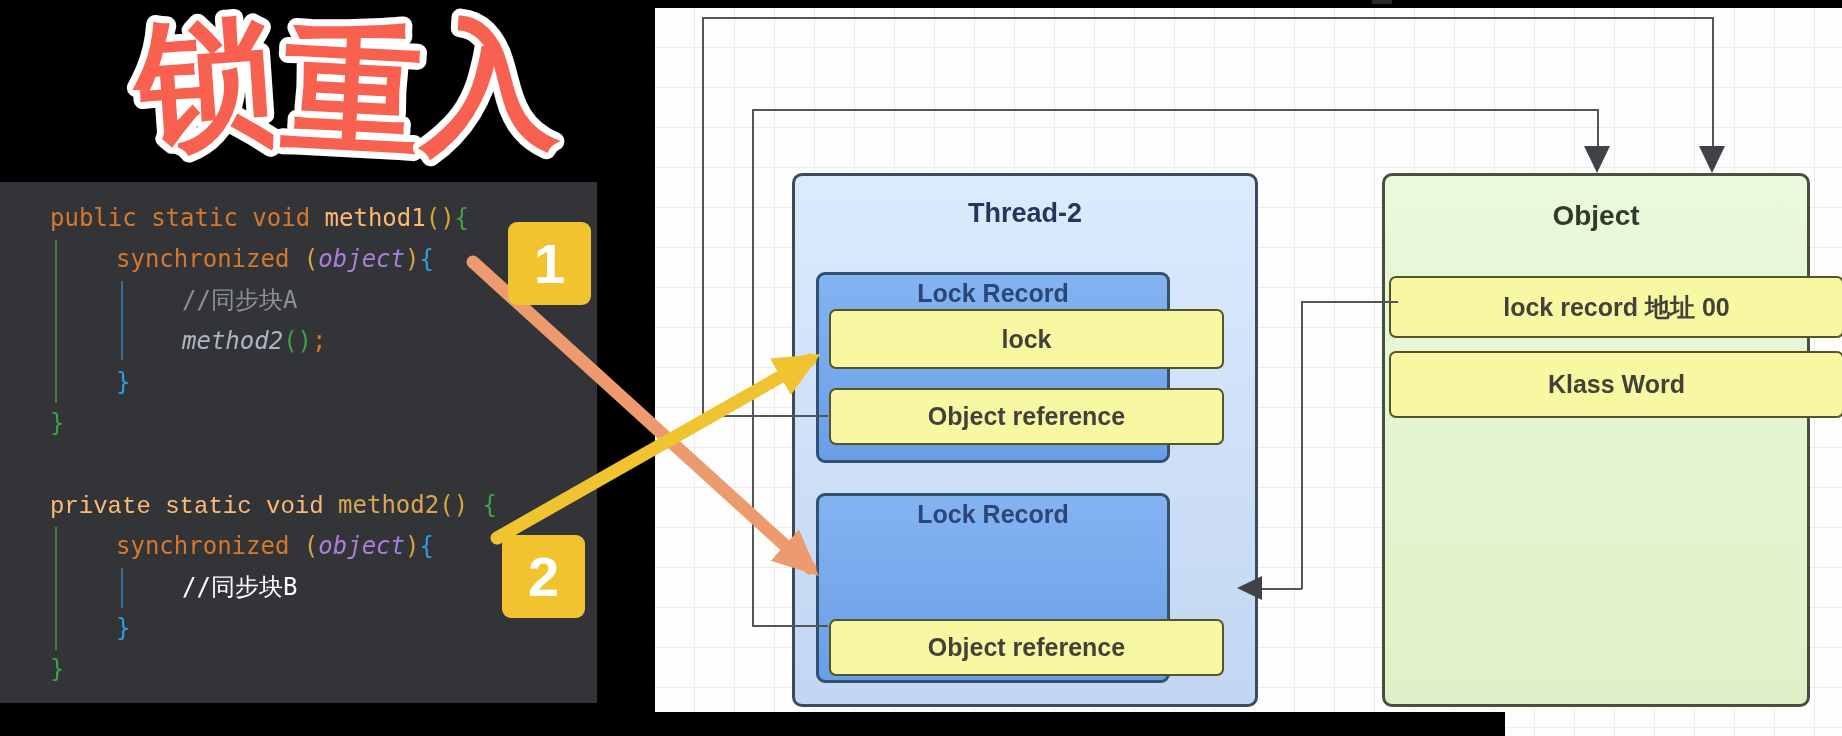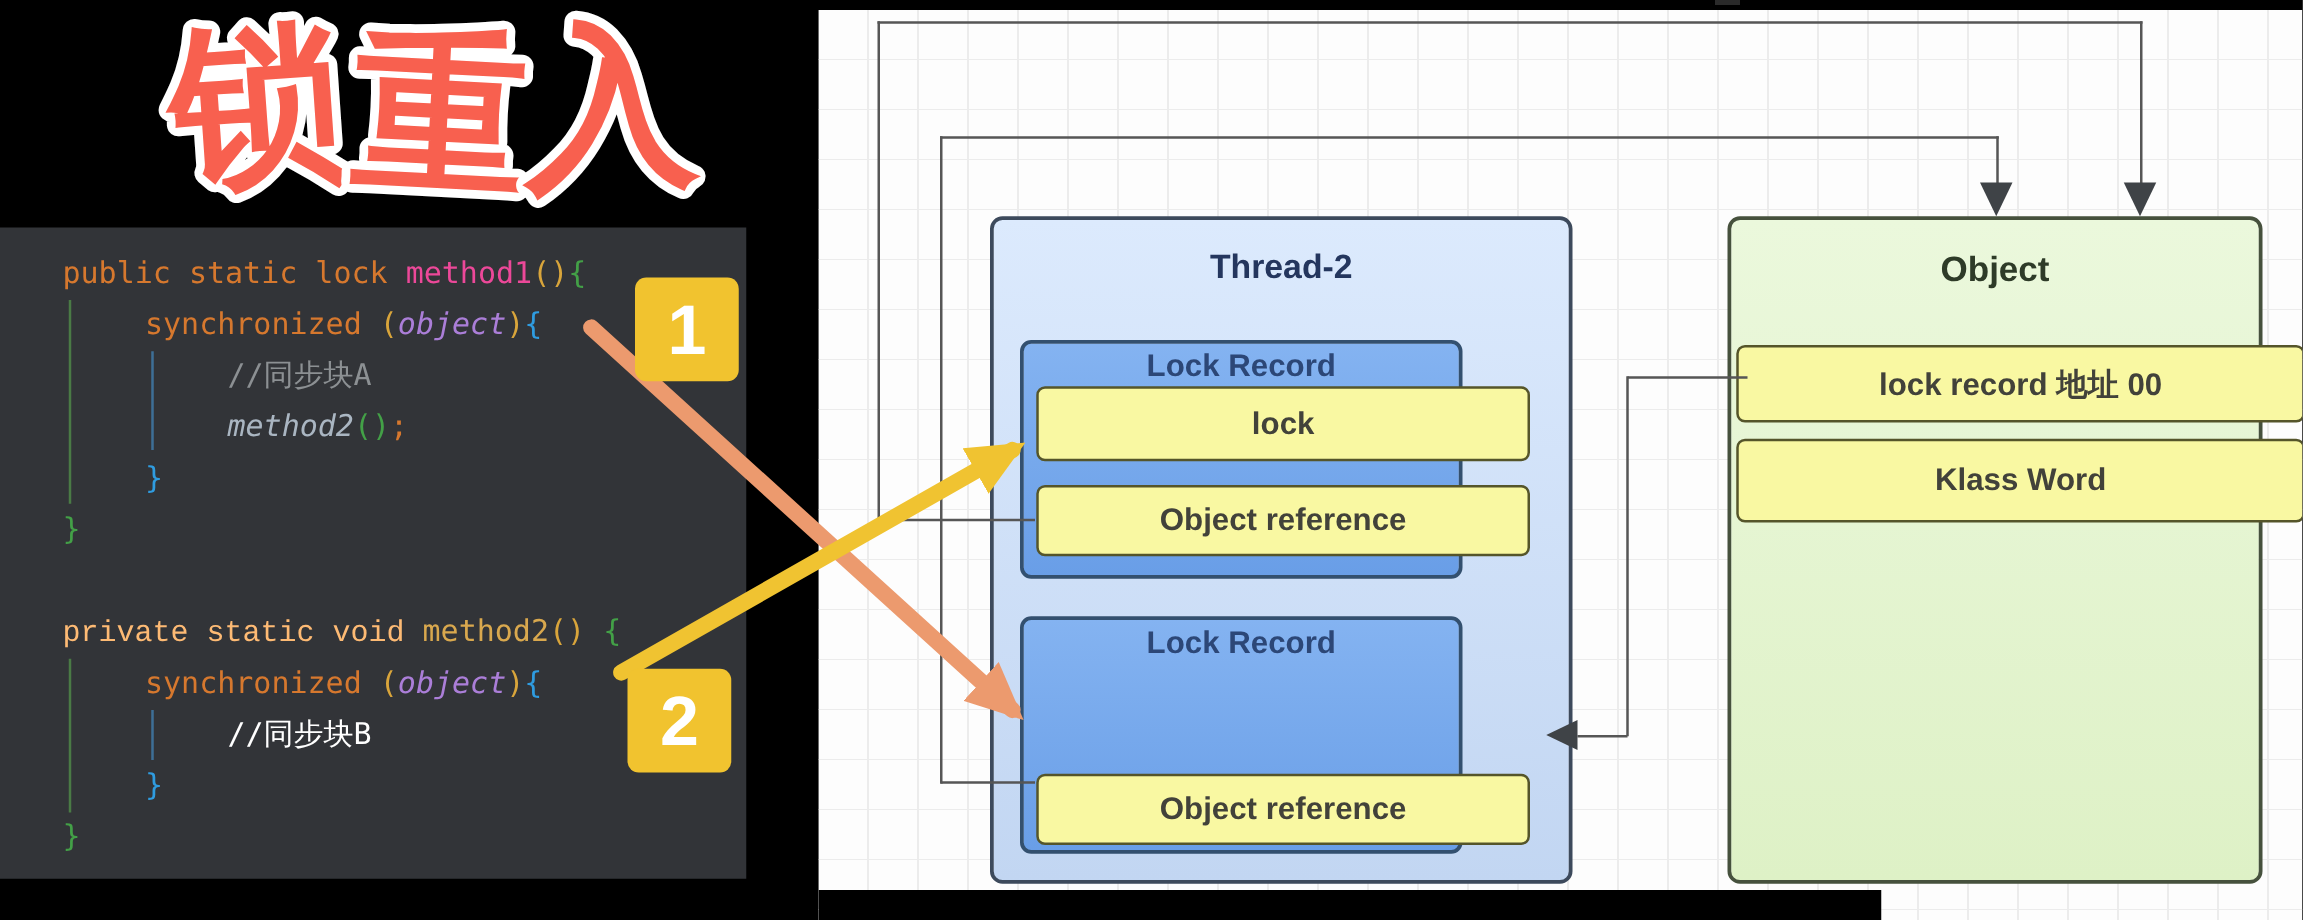--- a/index.html
+++ b/index.html
@@ -80,21 +80,21 @@
 
   <div id="diagram-canvas"></div>
   <div id="top-artifact"></div>
 
   <svg id="title-svg" width="560" height="190">
     <text id="title-text" x="280" y="142" text-anchor="middle" font-family="DejaVu Sans, Liberation Sans, sans-serif" font-size="140" font-weight="bold" fill="#f8604f" stroke="#ffffff" stroke-width="14" stroke-linejoin="round" paint-order="stroke" rotate="-4 3 -2">锁重入</text>
   </svg>
 
   <div id="code-panel">
     <div id="code-lines">
-        <div class="code-line" style="top: 16px; left: 50px;"><span style="color: rgb(214, 120, 46);">public static lock </span><span style="color: #ec4899;">method1</span><span style="color: rgb(217, 165, 59);">()</span><span style="color: rgb(67, 160, 71);">{</span></div>
+        <div class="code-line" style="top: 16px; left: 50px;"><span style="color: rgb(214, 120, 46);">public static void </span><span style="color: #fdba74;">method1</span><span style="color: rgb(217, 165, 59);">()</span><span style="color: rgb(67, 160, 71);">{</span></div>
         <div class="code-line" style="top: 57px; left: 116px;"><span style="color: rgb(214, 120, 46);">synchronized </span><span style="color: rgb(217, 165, 59);">(</span><span style="color: rgb(171, 126, 216); font-style: italic;">object</span><span style="color: rgb(217, 165, 59);">)</span><span style="color: rgb(47, 156, 224);">{</span></div>
         <div class="code-line" style="top: 98px; left: 182px;"><span style="color: rgb(140, 144, 147);">//同步块A</span></div>
         <div class="code-line" style="top: 139px; left: 182px;"><span style="color: rgb(170, 182, 194); font-style: italic;">method2</span><span style="color: rgb(67, 160, 71);">()</span><span style="color: rgb(214, 120, 46);">;</span></div>
         <div class="code-line" style="top: 180px; left: 116px;"><span style="color: rgb(47, 156, 224);">}</span></div>
         <div class="code-line" style="top: 221px; left: 50px;"><span style="color: rgb(67, 160, 71);">}</span></div>
         <div class="code-line" style="top: 262px; left: 50px;"></div>
         <div class="code-line" style="top: 303px; left: 50px;"><span style="color: #fdba74; font-family: Liberation Mono, monospace;">private static void </span><span style="color: rgb(217, 168, 78);">method2</span><span style="color: rgb(217, 165, 59);">() </span><span style="color: rgb(67, 160, 71);">{</span></div>
         <div class="code-line" style="top: 344px; left: 116px;"><span style="color: rgb(214, 120, 46);">synchronized </span><span style="color: rgb(217, 165, 59);">(</span><span style="color: rgb(171, 126, 216); font-style: italic;">object</span><span style="color: rgb(217, 165, 59);">)</span><span style="color: rgb(47, 156, 224);">{</span></div>
         <div class="code-line" style="top: 385px; left: 182px;"><span style="color: #ffffff;">//同步块B</span></div>
         <div class="code-line" style="top: 426px; left: 116px;"><span style="color: rgb(47, 156, 224);">}</span></div>

